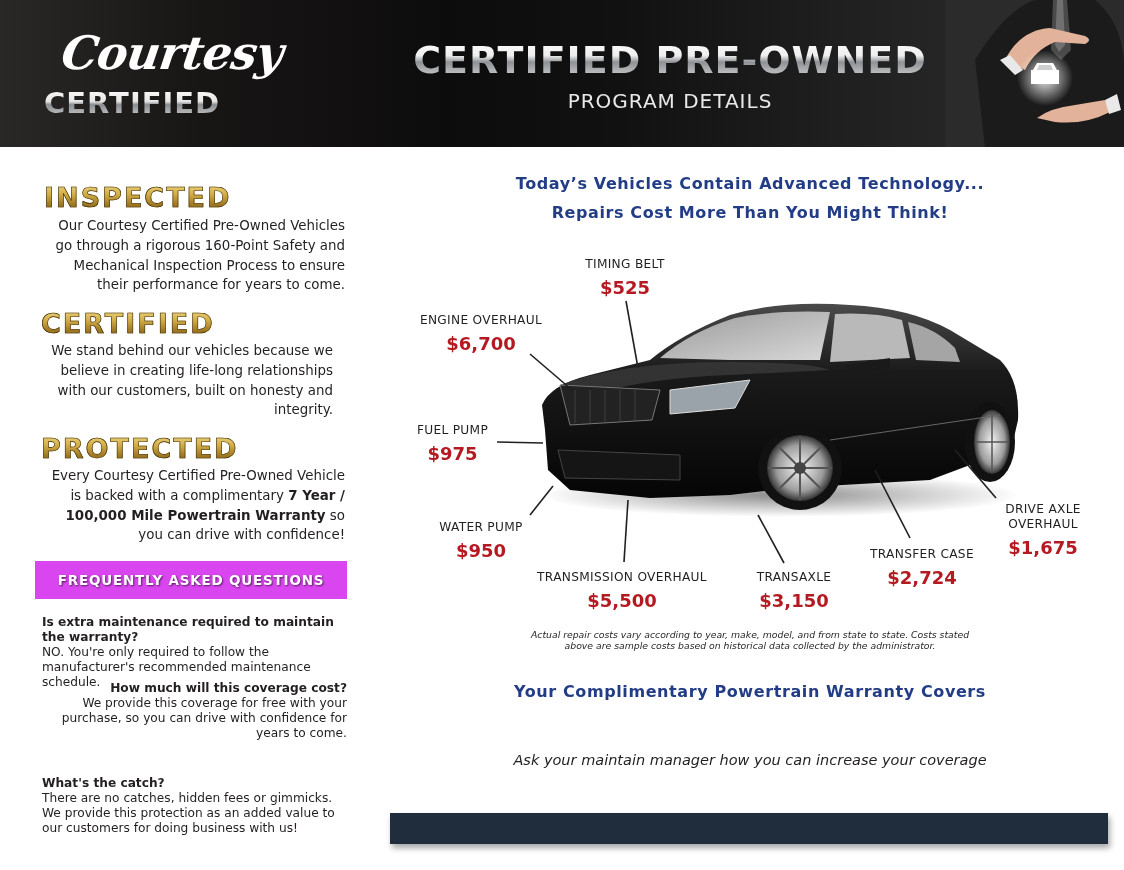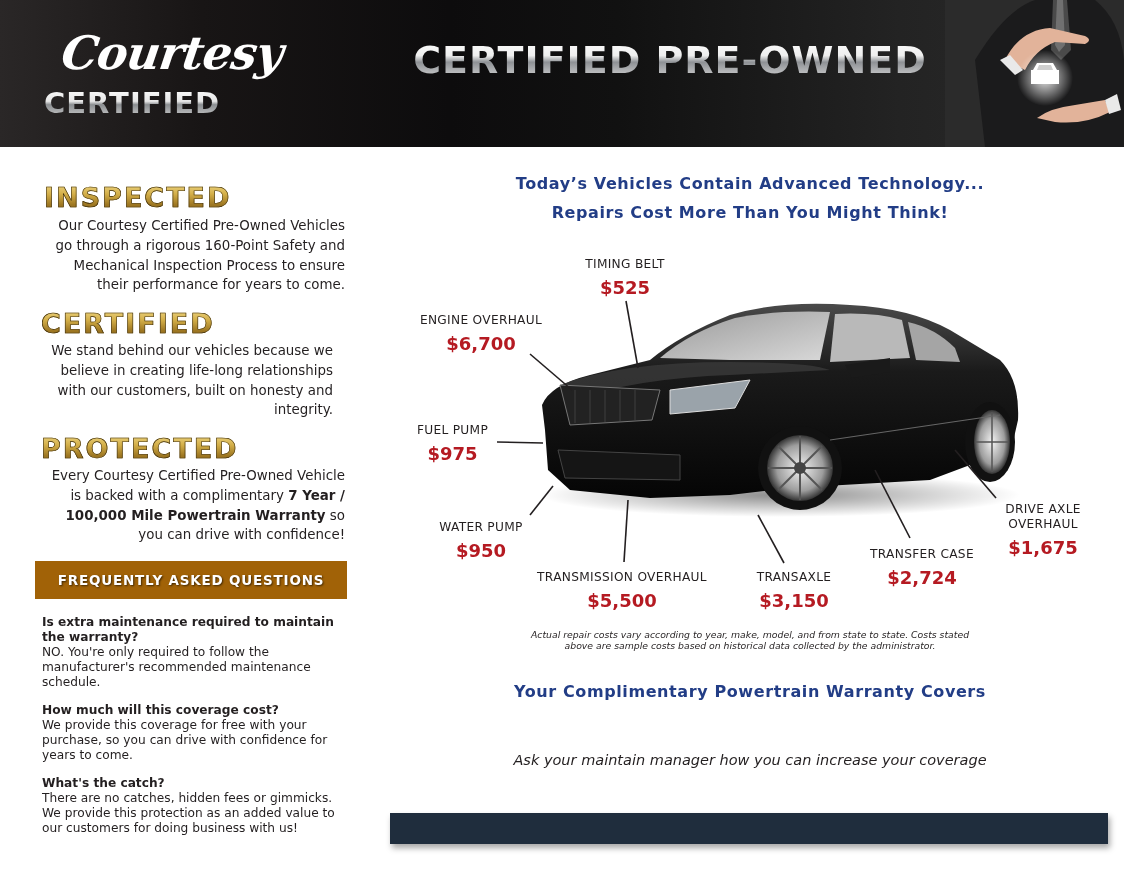--- a/index.html
+++ b/index.html
@@ -46,21 +46,21 @@
     -webkit-text-stroke: 0.6px #3a2a08;
   }
   .sec-body {
     position: absolute; font-family: "DejaVu Sans", sans-serif; font-size: 13.4px;
     line-height: 19.8px; color: #231f20; width: 300px; text-align: right;
   }
   .sec-body b { font-weight: bold; }
 
   .faq-banner {
     position: absolute; left: 35px; top: 561px; width: 312px; height: 38px;
-    background: #a16207; display: flex; align-items: center; justify-content: center;
+    background: #d946ef; display: flex; align-items: center; justify-content: center;
   }
   .faq-banner span {
     font-family: "DejaVu Sans", sans-serif; font-weight: bold; font-size: 13.5px;
     letter-spacing: 0.8px; color: #ffffff; text-shadow: 1px 1px 2px rgba(0,0,0,0.6);
   }
   .faq { position: absolute; left: 42px; width: 305px; font-family: "DejaVu Sans", sans-serif; font-size: 12.2px; line-height: 15px; color: #231f20; }
   .faq .q { font-weight: bold; }
 
   
   .headline {
@@ -88,20 +88,21 @@
     background: #1f2d3d; box-shadow: 2px 4px 6px rgba(0,0,0,0.35);
   }
 </style>
 </head>
 <body>
 
 <div class="header">
   <div class="logo-script">Courtesy</div>
   <div class="logo-certified">CERTIFIED</div>
   <div class="hdr-title">CERTIFIED PRE-OWNED</div>
+  <div class="hdr-sub">PROGRAM DETAILS</div>
   <svg class="hdr-photo" viewBox="0 0 179 147">
     <defs>
       <radialGradient id="glow" cx="50%" cy="50%" r="50%">
         <stop offset="0%" stop-color="#ffffff" stop-opacity="0.9"></stop>
         <stop offset="100%" stop-color="#ffffff" stop-opacity="0"></stop>
       </radialGradient>
     </defs>
     <rect width="179" height="147" fill="#2b2b2b"></rect>
     <path d="M40 147 L30 60 Q60 10 90 0 L150 0 Q175 20 179 60 L179 147 Z" fill="#1b1b1c"></path>
     <path d="M108 0 L122 0 L126 50 L116 60 L106 50 Z" fill="#4a4a4a"></path>
@@ -126,21 +127,21 @@
 <div class="sec-body" style="left:41px; top:466px; width:304px;"><span>Every Courtesy Certified Pre-Owned Vehicle is  backed with a complimentary </span><b>7 Year / 100,000 Mile Powertrain Warranty</b><span> so you can drive with confidence!</span></div>
 
 <div class="faq-banner">
   <span>FREQUENTLY ASKED QUESTIONS</span>
 </div>
 
 <div class="faq" style="top:615px;">
   <div class="q">Is extra maintenance required to maintain the warranty?</div>
   <div class="a">NO. You're only required to follow the manufacturer's recommended maintenance schedule.</div>
 </div>
-<div class="faq" style="top:703px;">
+<div class="faq" style="top:681px;text-align:right;">
   <div class="q">How much will this coverage cost?</div>
   <div class="a">We provide this coverage for free with your purchase, so you can drive with confidence for years to come.</div>
 </div>
 <div class="faq" style="top:776px;">
   <div class="q">What's the catch?</div>
   <div class="a">There are no catches, hidden fees or gimmicks. We provide this protection as an added value to our customers for doing business with us!</div>
 </div>
 
 <div class="headline" style="top:169px;">
   <div>Today’s Vehicles Contain Advanced Technology...</div>

